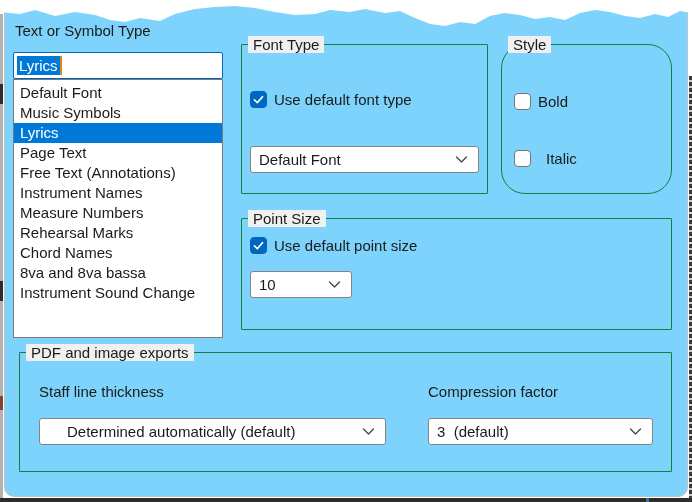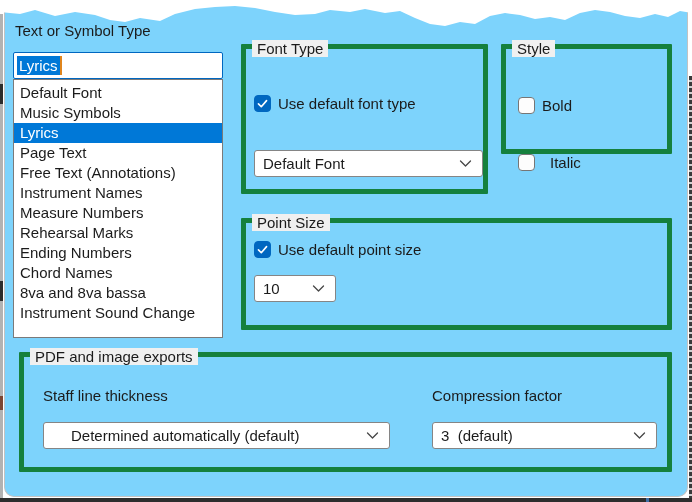--- a/index.html
+++ b/index.html
@@ -5,21 +5,21 @@
   html,body{margin:0;padding:0;background:#ffffff;}
   body{width:692px;height:502px;position:relative;overflow:hidden;
        font-family:"Liberation Sans","DejaVu Sans",sans-serif;color:#1b1b1b;}
   .dialog{position:absolute;left:4px;top:0;width:684px;height:497px;
           background:#7dd3fc;border:1px solid #c2c2c2;border-top:none;
           border-radius:0 0 10px 10px;box-sizing:border-box;}
   .abs{position:absolute;}
   .lbl{font-size:15px;line-height:18px;color:#1b1b1b;white-space:nowrap;}
 
   
-  .group{position:absolute;border:5px solid #15803d;border-radius:1px;box-sizing:border-box;}
+  .group{position:absolute;border:1px solid #15803d;border-radius:1px;box-sizing:border-box;}
   .group>.gtitle{position:absolute;top:-9px;left:6px;background:#f0f0f0;
                  padding:0 5px;font-size:15px;color:#1b1b1b;white-space:nowrap;}
 
   
   .textbox{position:absolute;left:12px;top:52px;width:210px;height:27px;background:#fff;
            border:1.5px solid #0067c0;border-radius:2px;box-sizing:border-box;
            display:flex;align-items:center;padding-left:3px;}
   .sel-text{background:#0078d7;color:#fff;font-size:15px;padding:1px 2px;}
   .caret{width:2px;height:19px;background:#e0851c;display:inline-block;margin-left:0;}
 
@@ -69,21 +69,20 @@
 
   <div class="listbox" style="left:8px;">
       <div class="item">Default Font</div>
       <div class="item">Music Symbols</div>
       <div class="item selected">Lyrics</div>
       <div class="item">Page Text</div>
       <div class="item">Free Text (Annotations)</div>
       <div class="item">Instrument Names</div>
       <div class="item">Measure Numbers</div>
       <div class="item">Rehearsal Marks</div>
-      <div class="item">Ending Numbers</div>
       <div class="item">Chord Names</div>
       <div class="item">8va and 8va bassa</div>
       <div class="item">Instrument Sound Change</div>
     </div>
 
   <div class="group" style="left:236px;top:44px;width:247px;height:150px;">
     <span class="gtitle">Font Type</span>
     <div class="cbrow" style="left:8px;top:46px;">
       <span class="cb checked">
         <svg width="13" height="13" viewBox="0 0 16 16">
@@ -93,21 +92,21 @@
       <span class="cblabel">Use default font type</span>
     </div>
     <div class="combo" style="left:8px;top:101px;width:229px;">
       <span class="ctext">Default Font</span>
       <svg width="13" height="9" viewBox="0 0 13 9">
         <polyline points="1.5,2 6.5,7 11.5,2" fill="none" stroke="#474747" stroke-width="1.3" stroke-linecap="round" stroke-linejoin="round"></polyline>
       </svg>
     </div>
   </div>
 
-  <div class="group" style="left:496px;top:44px;width:171px;height:110px;">
+  <div class="group" style="left:496px;top:44px;width:171px;height:150px;border-radius:24px;">
     <span class="gtitle">Style</span>
     <div class="cbrow" style="left:12px;top:48px;">
       <span class="cb">
         
       </span>
       <span class="cblabel">Bold</span>
     </div>
     <div class="cbrow" style="left:12px;top:105px;gap:15px;">
       <span class="cb">
         
@@ -119,21 +118,21 @@
   <div class="group" style="left:236px;top:218px;width:431px;height:112px;">
     <span class="gtitle">Point Size</span>
     <div class="cbrow" style="left:8px;top:18px;">
       <span class="cb checked">
         <svg width="13" height="13" viewBox="0 0 16 16">
           <polyline points="3,8.5 6.5,12 13,4.5" fill="none" stroke="#ffffff" stroke-width="2" stroke-linecap="round" stroke-linejoin="round"></polyline>
         </svg>
       </span>
       <span class="cblabel">Use default point size</span>
     </div>
-    <div class="combo" style="left:8px;top:52px;width:82px;">
+    <div class="combo" style="left:8px;top:52px;width:102px;">
       <span class="ctext">10</span>
       <svg width="13" height="9" viewBox="0 0 13 9">
         <polyline points="1.5,2 6.5,7 11.5,2" fill="none" stroke="#474747" stroke-width="1.3" stroke-linecap="round" stroke-linejoin="round"></polyline>
       </svg>
     </div>
   </div>
 
   <div class="group" style="left:14px;top:352px;width:653px;height:120px;">
     <span class="gtitle">PDF and image exports</span>
     <div class="abs lbl" style="left:19px;top:30px;text-align:center;">Staff line thickness</div>

